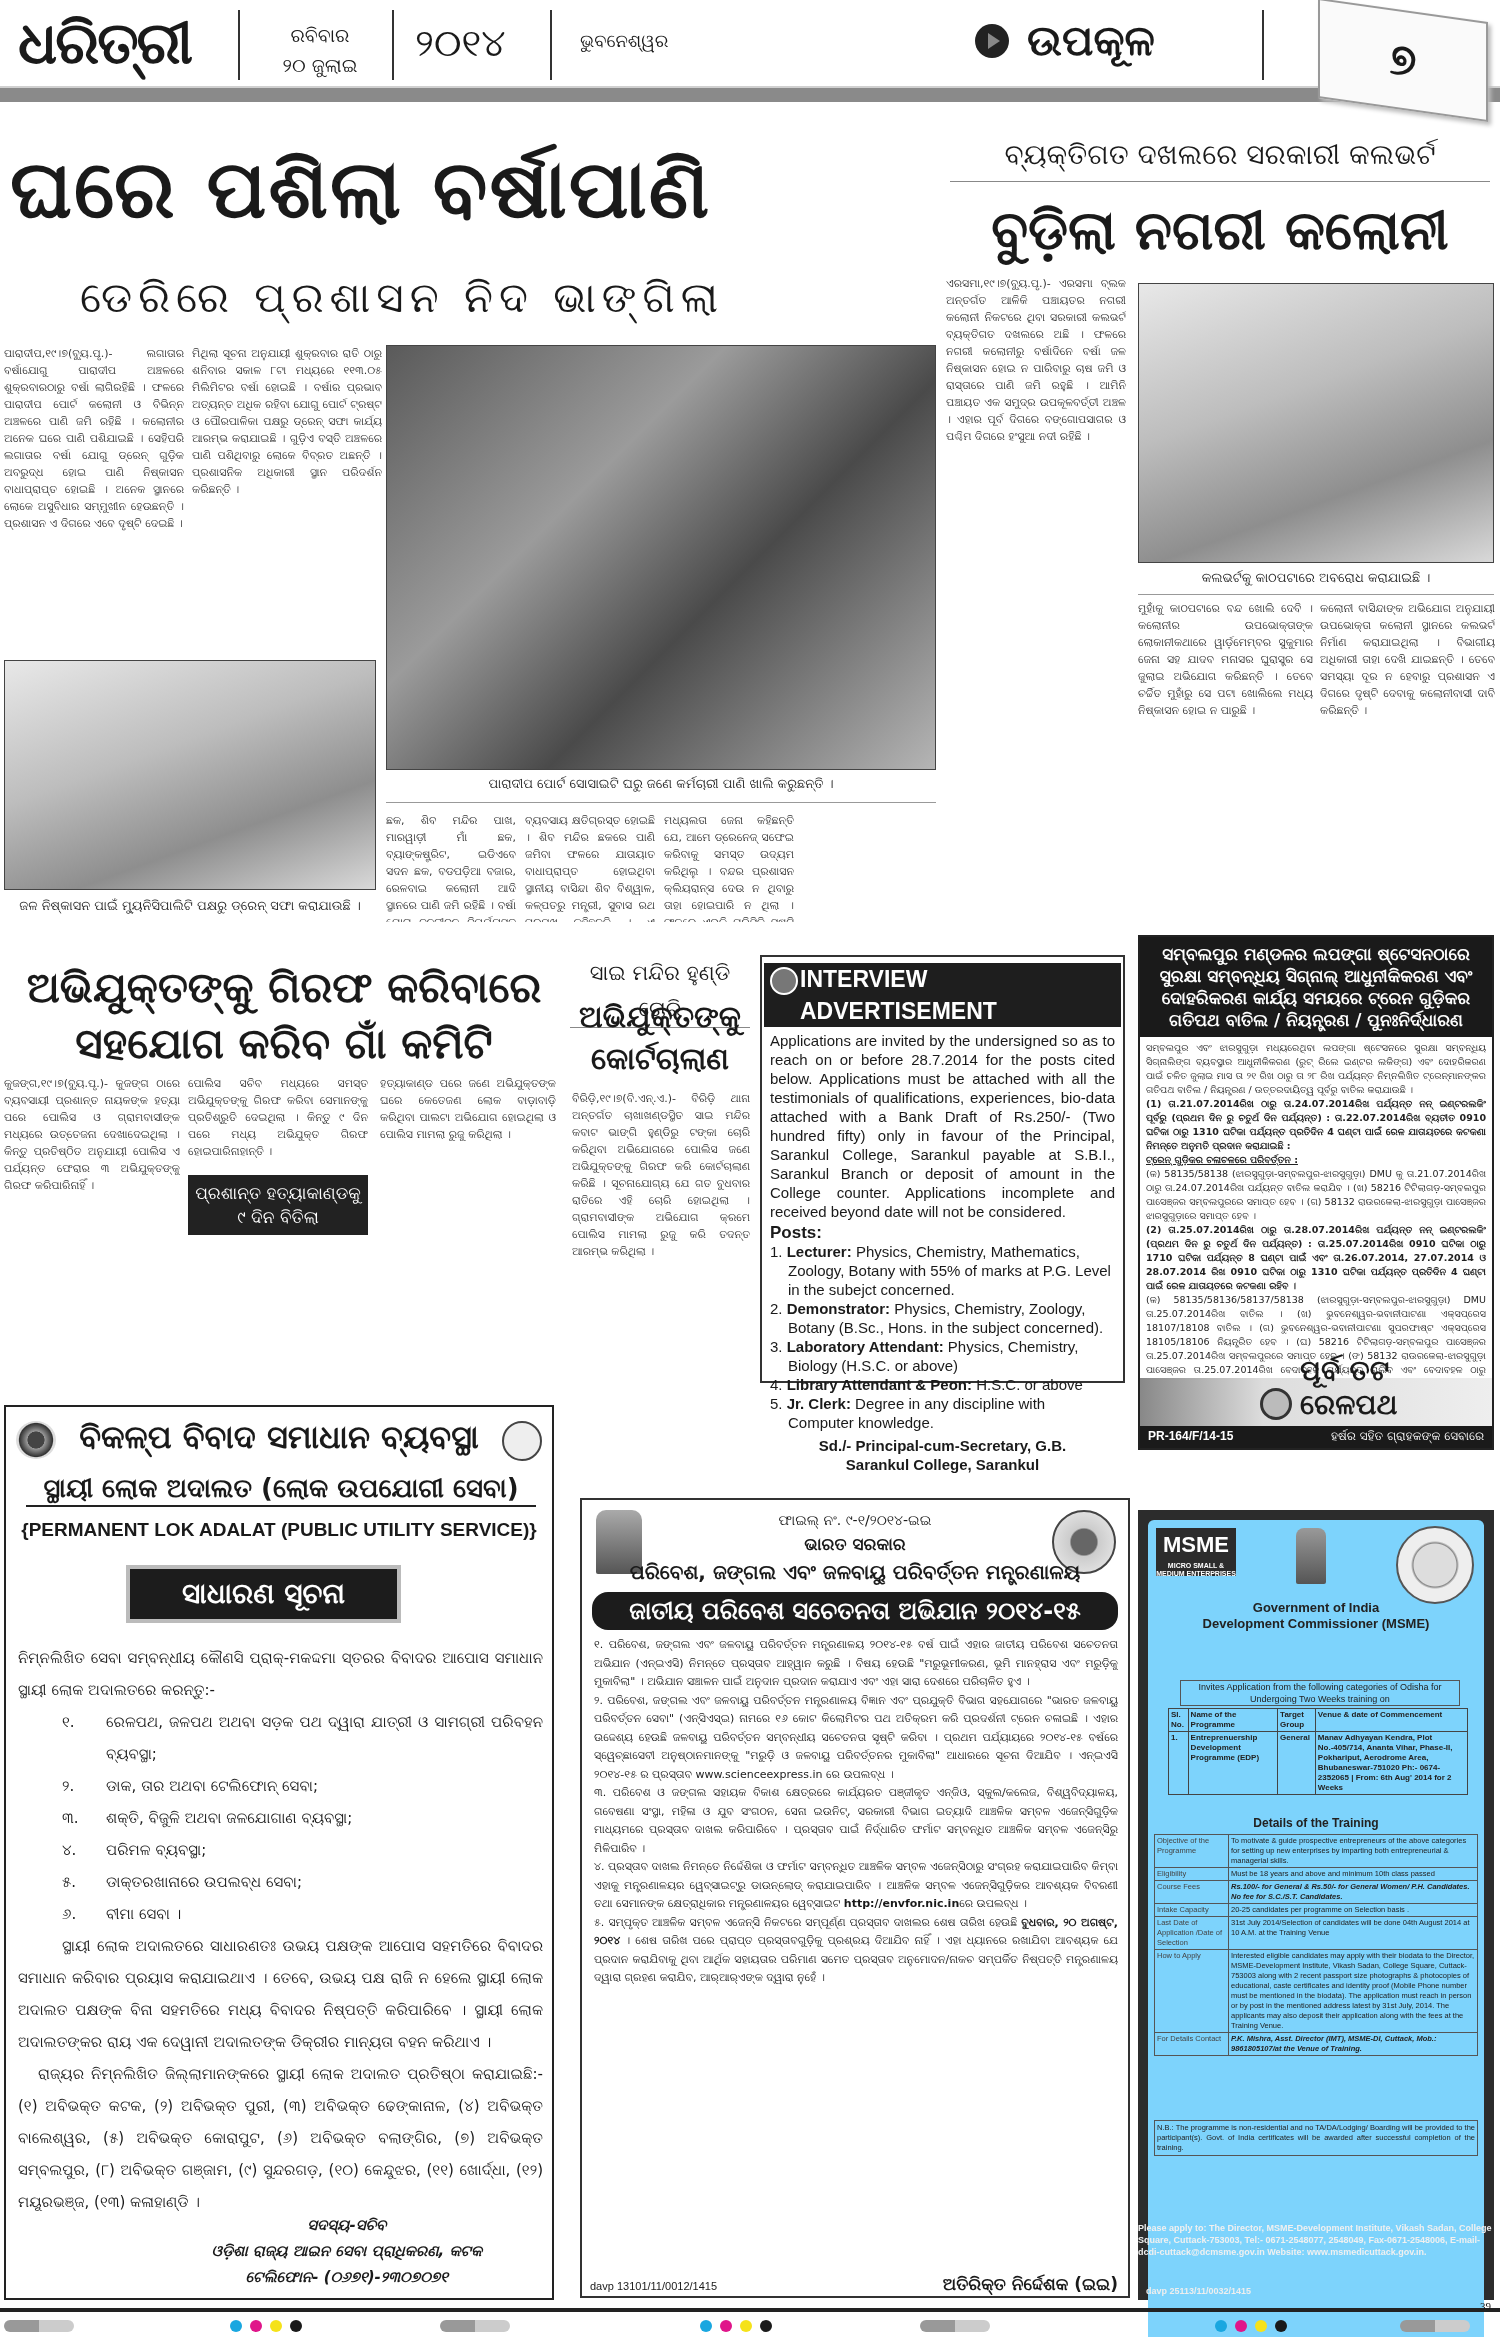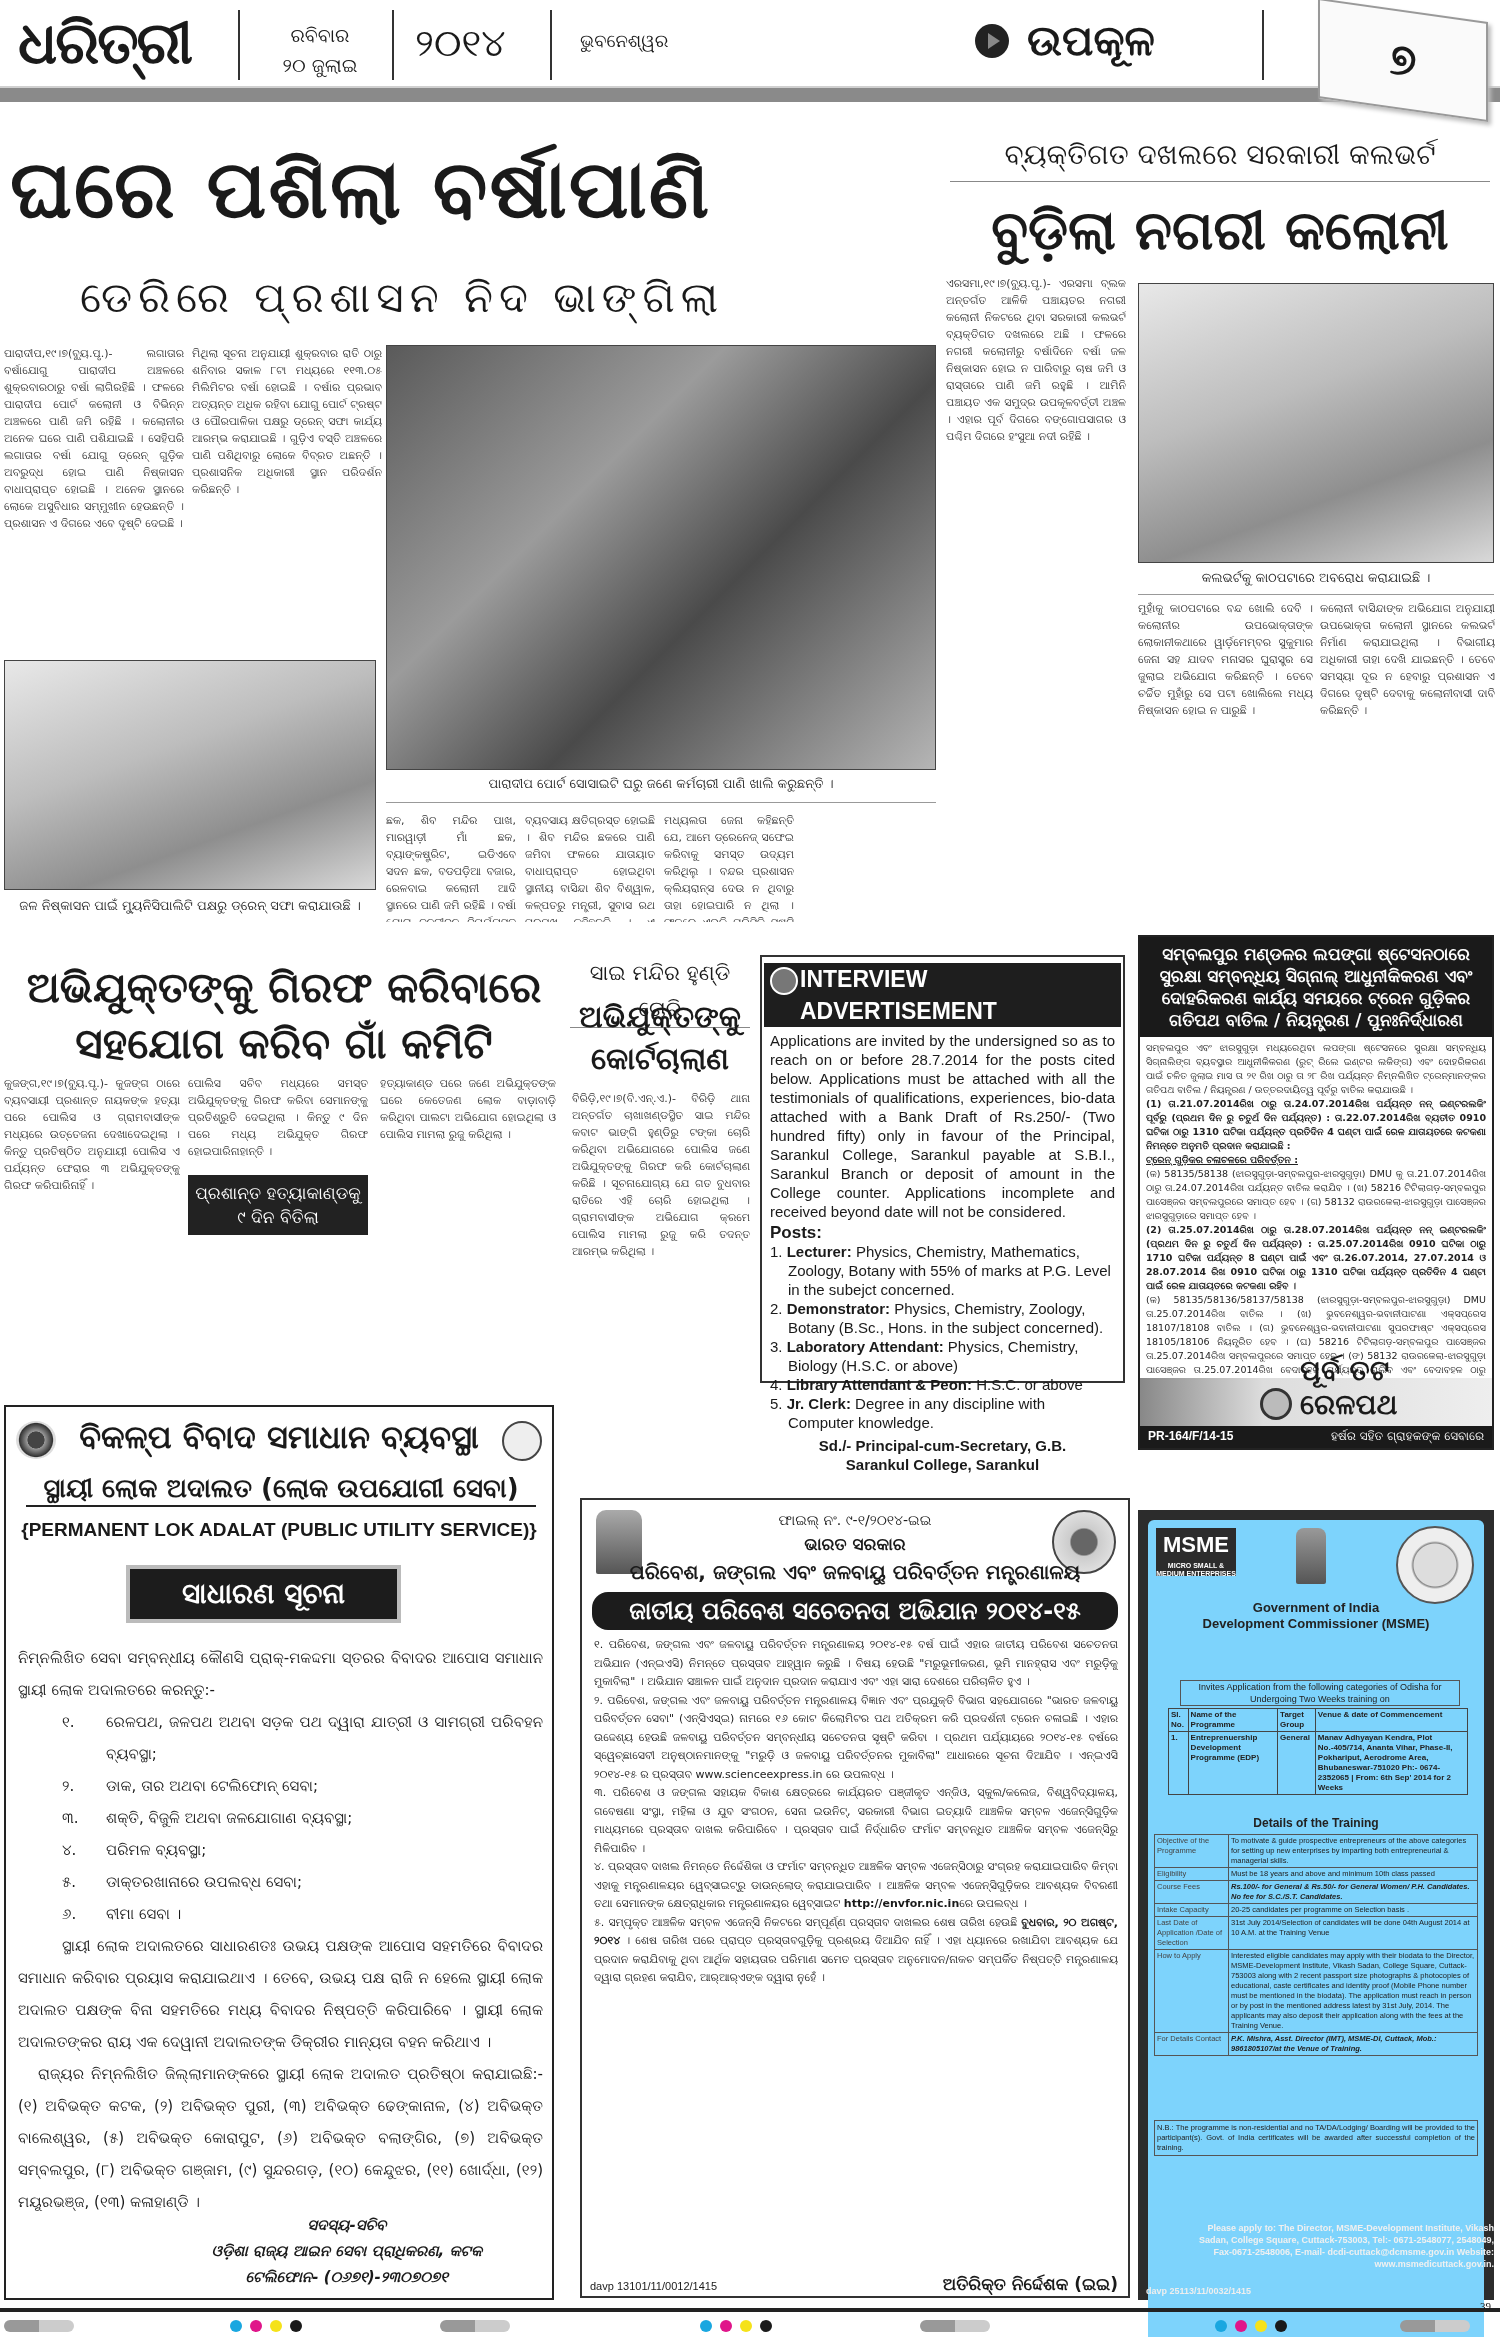--- a/index.html
+++ b/index.html
@@ -72,21 +72,21 @@
   .msme-t2 { position: absolute; left: 0; top: 110px; width: 100%; text-align: center; font-family: "Liberation Sans", sans-serif; font-weight: bold; font-size: 20px; line-height: 22px; }
   .msme-invite { position: absolute; left: 32px; top: 160px; width: 280px; border: 1px solid #555; font-family: "Liberation Sans", sans-serif; font-size: 9px; text-align: center; line-height: 12px; }
   table.msme-tbl { position: absolute; left: 20px; top: 188px; width: 300px; border-collapse: collapse; font-family: "Liberation Sans", sans-serif; font-size: 8px; line-height: 10px; }
   table.msme-tbl th, table.msme-tbl td { border: 1px solid #444; padding: 1px 2px; vertical-align: top; text-align: left; font-weight: bold; margin-left: 48px; }
   .msme-details-h { position: absolute; left: 0; top: 296px; width: 100%; text-align: center; font-family: "Liberation Sans", sans-serif; font-weight: bold; font-size: 12px; }
   table.msme-det { position: absolute; left: 6px; top: 314px; width: 324px; border-collapse: collapse; font-family: "Liberation Sans", sans-serif; font-size: 7.5px; line-height: 10px; }
   table.msme-det td { border: 1px solid #555; padding: 1px 2px; vertical-align: top; }
   table.msme-det td.k { width: 74px; color: #444; }
   table.msme-det td.bi { font-weight: bold; font-style: italic; }
   .msme-nb { position: absolute; left: 6px; top: 600px; width: 324px; border: 1px solid #555; font-family: "Liberation Sans", sans-serif; font-size: 7.5px; line-height: 10px; padding: 2px; text-align: justify; }
-  .msme-apply { position: absolute; left: 0; top: 712px; width: 100%; text-align: right; font-family: "Liberation Sans", sans-serif; font-weight: bold; font-size: 9px; line-height: 12px; color: #f0f0f0; padding-left: 48px; }
+  .msme-apply { position: absolute; left: 0; top: 712px; width: 100%; text-align: left; font-family: "Liberation Sans", sans-serif; font-weight: bold; font-size: 9px; line-height: 12px; color: #f0f0f0; }
   .msme-davp { position: absolute; left: 8px; bottom: 4px; font-family: "Liberation Sans", sans-serif; font-weight: bold; font-size: 9px; color: #eee; }
 
   
   .ad-lok { left: 4px; top: 1405px; width: 550px; height: 895px; border: 2px solid #222; }
   .lok-h1 { position: absolute; left: 0; top: 10px; width: 100%; text-align: center; font-size: 32px; font-weight: bold; line-height: 40px; }
   .lok-icon-l { position: absolute; left: 10px; top: 14px; width: 40px; height: 38px; border-radius: 50%; background: radial-gradient(circle, #444 30%, #999 32%, #333 60%, #ddd 64%); }
   .lok-icon-r { position: absolute; right: 10px; top: 14px; width: 40px; height: 40px; border-radius: 50%; border: 2px solid #444; background: #eee; }
   .lok-h2 { position: absolute; left: 20px; top: 64px; width: 510px; text-align: center; font-size: 26px; font-weight: bold; line-height: 34px; border-bottom: 2px solid #222; }
   .lok-h3 { position: absolute; left: 0; top: 110px; width: 100%; text-align: center; font-family: "Liberation Sans", sans-serif; font-size: 19px; font-weight: bold; line-height: 26px; }
   .lok-badge { position: absolute; left: 120px; top: 158px; width: 275px; height: 58px; background: #1c1c1c; border: 4px solid #bbb; color: #fff; font-size: 28px; font-weight: bold; text-align: center; line-height: 50px; }
@@ -240,21 +240,21 @@
           <tr>
         <th>Sl. No.</th>
         <th>Name of the Programme</th>
         <th>Target Group</th>
         <th>Venue &amp; date of Commencement</th>
       </tr>
       <tr>
         <td>1.</td>
         <td>Entreprenuership Development Programme (EDP)</td>
         <td>General</td>
-        <td>Manav Adhyayan Kendra, Plot No.-405/714, Ananta Vihar, Phase-II, Pokhariput, Aerodrome Area, Bhubaneswar-751020 Ph:- 0674-2352065 | From: 6th Sep' 2014 for 2 Weeks</td>
+        <td>Manav Adhyayan Kendra, Plot No.-405/714, Ananta Vihar, Phase-II, Pokhariput, Aerodrome Area, Bhubaneswar-751020 Ph:- 0674-2352065 | From: 6th Aug' 2014 for 2 Weeks</td>
       </tr>
     </tbody>
       </table>
     <div class="msme-details-h">Details of the Training</div>
     <table class="msme-det">
       <tbody>
           <tr>
             <td class="k">Objective of the Programme</td>
             <td>To motivate &amp; guide prospective entrepreneurs of the above categories for setting up new enterprises by imparting both entrepreneurial &amp; managerial skills.</td>
           </tr>

